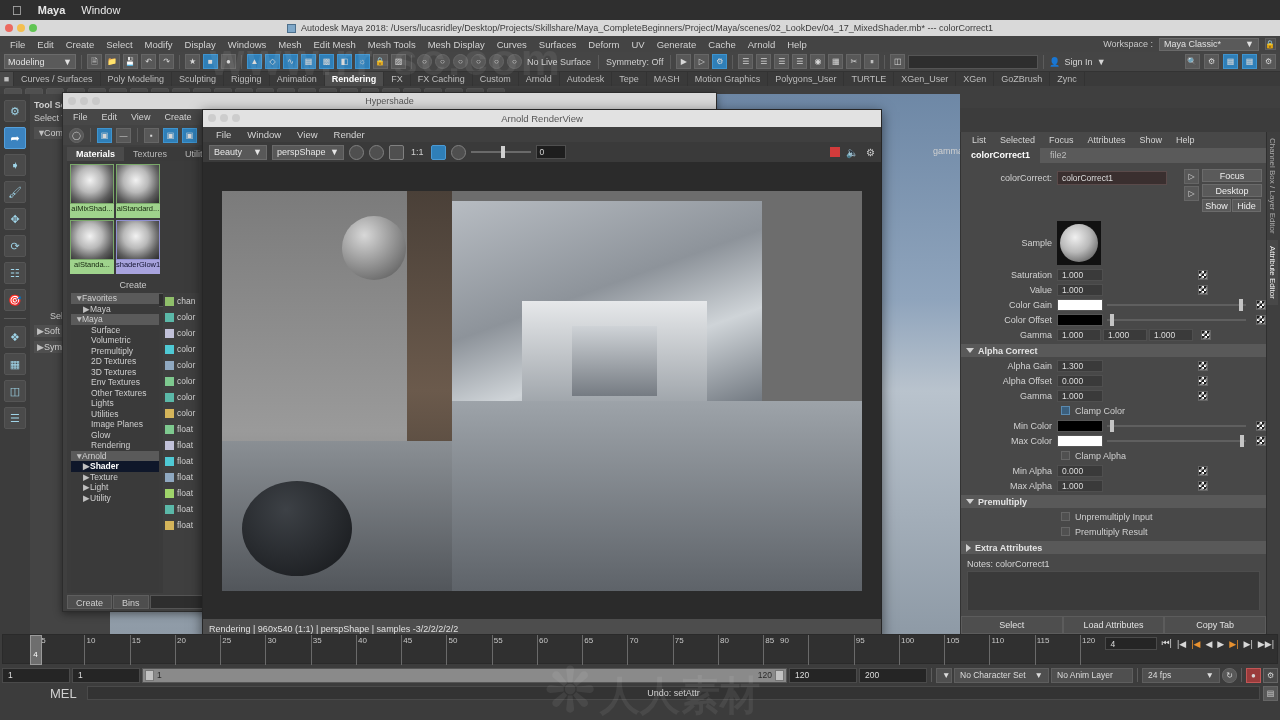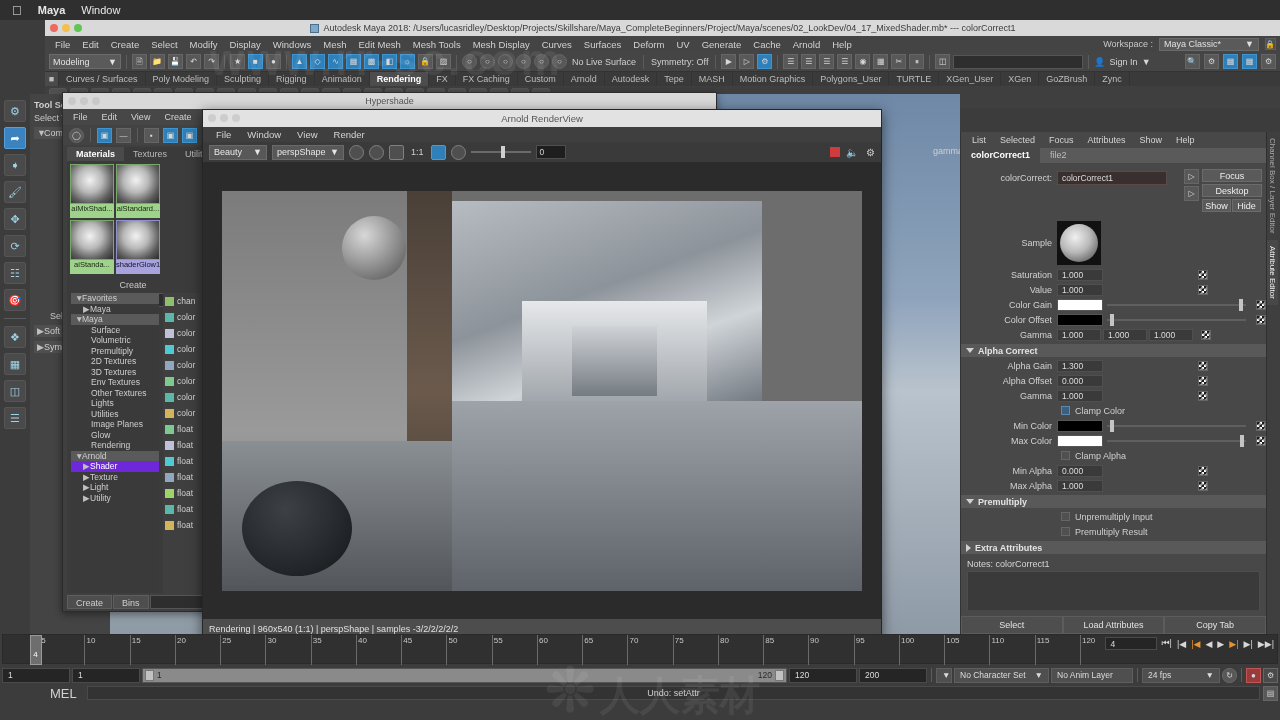--- a/index.html
+++ b/index.html
@@ -7,21 +7,21 @@
     font-family:"Liberation Sans", sans-serif; font-size:10px; color:#cfcfcf; }
   #app { position:relative; width:1280px; height:720px; }
 
   
   .macbar{position:absolute;left:0;top:0;width:1280px;height:20px;background:#2f2f2f;
     display:flex;align-items:center;gap:16px;padding-left:12px;color:#e8e8e8;font-size:11px;}
   .macbar .apple{font-size:13px;line-height:1;}
   .macbar .b{font-weight:bold;}
 
   
-  .mw{position:absolute;left:0;top:20px;width:1280px;height:700px;background:#3c3c3c;padding-left:45px;}
+  .mw{position:absolute;left:0;top:20px;width:1280px;height:700px;background:#3c3c3c;}
   .titlebar{height:16px;background:#d9d9d9;color:#333;font-size:9px;display:flex;align-items:center;
     position:relative;}
   .tl-dots{position:absolute;left:5px;top:4px;display:flex;gap:4px;}
   .dot{width:8px;height:8px;border-radius:50%;}
   .d-red{background:#ec6a5f;} .d-yel{background:#f4bf4f;} .d-grn{background:#61c554;}
   .tl-text{width:100%;text-align:center;font-size:9px;color:#3a3a3a;white-space:nowrap;
     display:flex;align-items:center;justify-content:center;gap:5px;}
   .tl-icon{width:9px;height:9px;background:#7fa8c9;border:1px solid #4c6f8c;display:inline-block;}
 
   
@@ -108,21 +108,21 @@
   .swatch.sel .sw-img{border-color:#8f8fd0;}
   .swatch.sel .sw-name{background:#a8a3dd;color:#141430;}
 
   .createbar{font-size:9px;color:#c9c9c9;text-align:center;padding:3px 0;}
   .createfield{height:14px;background:#2e2e2e;border:1px solid #555;margin:0 8px;}
 
   .treepane{position:absolute;left:4px;top:0;width:88px;bottom:0;background:#3a3a3a;
     font-size:8.5px;overflow:hidden;}
   .tr{height:10.5px;line-height:10.5px;padding-left:4px;white-space:nowrap;color:#cfcfcf;}
   .tr.grp{background:#5a5a5a;}
-  .tr.sel{background:#6d28d9;color:#fff;}
+  .tr.sel{background:#0f172a;color:#fff;font-weight:bold;}
   .tr.ind1{padding-left:12px;} .tr.ind2{padding-left:20px;}
   .arr{display:inline-block;width:7px;color:#c0c0c0;}
 
   .nodepane{position:absolute;left:96px;top:0;width:40px;bottom:0;background:#3f3f3f;
     font-size:8.5px;overflow:hidden;}
   .nd{height:16px;line-height:16px;display:flex;align-items:center;gap:3px;padding-left:2px;
     white-space:nowrap;color:#d0d0d0;}
   .nd i{width:9px;height:9px;display:inline-block;}
 
   .hfoot{position:absolute;left:4px;bottom:2px;height:14px;display:flex;align-items:center;
@@ -872,21 +872,21 @@
           <div class="ticklbl" style="left: 579.2px;">65</div>
           <div class="tick" style="left: 624.45px;"></div>
           <div class="ticklbl" style="left: 624.45px;">70</div>
           <div class="tick" style="left: 669.7px;"></div>
           <div class="ticklbl" style="left: 669.7px;">75</div>
           <div class="tick" style="left: 714.95px;"></div>
           <div class="ticklbl" style="left: 714.95px; text-align: center;">80</div>
           <div class="tick" style="left: 760.2px;"></div>
           <div class="ticklbl" style="left: 760.2px;">85</div>
           <div class="tick" style="left: 805.45px;"></div>
-          <div class="ticklbl" style="left: 805px;">90</div>
+          <div class="ticklbl" style="left: 775px;">90</div>
           <div class="tick" style="left: 850.7px;"></div>
           <div class="ticklbl" style="left: 850.7px;">95</div>
           <div class="tick" style="left: 895.95px;"></div>
           <div class="ticklbl" style="left: 895.95px;">100</div>
           <div class="tick" style="left: 941.2px;"></div>
           <div class="ticklbl" style="left: 941.2px;">105</div>
           <div class="tick" style="left: 986.45px;"></div>
           <div class="ticklbl" style="left: 986.45px;">110</div>
           <div class="tick" style="left: 1031.7px;"></div>
           <div class="ticklbl" style="left: 1031.7px;">115</div>

